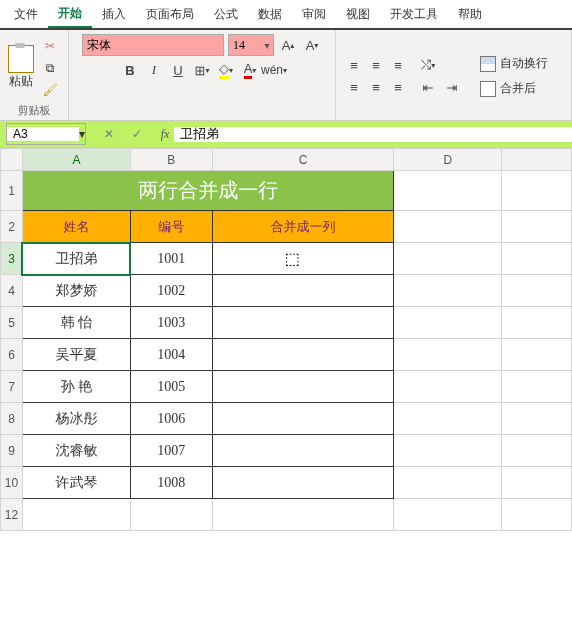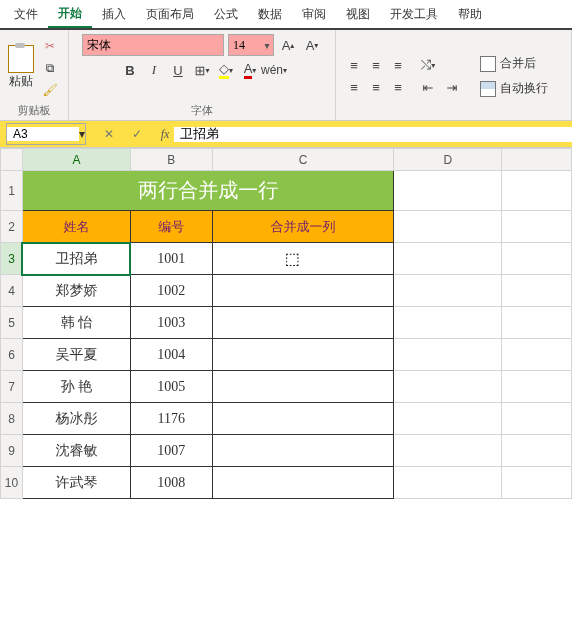--- a/index.html
+++ b/index.html
@@ -16,21 +16,21 @@
 .mini-btn{width:18px;height:18px;border:1px solid transparent;display:flex;align-items:center;justify-content:center;cursor:pointer;font-size:12px}
 .font-box{display:flex;flex-direction:column;gap:4px}
 .row{display:flex;align-items:center;gap:4px}
 .combo{display:flex;align-items:center;border:1px solid #aaa;background:#fca5a5;height:20px}
 .combo input{border:none;outline:none;font-size:12px;padding:0 4px;background:transparent}
 .combo .dd{width:14px;text-align:center;color:#555;cursor:pointer;font-size:10px}
 .ico{width:20px;height:20px;display:flex;align-items:center;justify-content:center;cursor:pointer;font-size:13px;color:#444}
 .align-grid{display:grid;grid-template-columns:repeat(3,20px);grid-template-rows:repeat(2,20px);gap:2px}
 .wrap-btn{display:flex;align-items:center;gap:4px;padding:2px 4px;cursor:pointer}
 .wrap-icon{width:14px;height:14px;border:1px solid #777;background:linear-gradient(#cde 50%,#fff 50%)}
-.namebox-row{display:flex;align-items:center;border-bottom:1px solid #ccc;height:26px;background:#fde047}
+.namebox-row{display:flex;align-items:center;border-bottom:1px solid #ccc;height:26px;background:#bef264}
 .namebox{display:flex;align-items:center;border:1px solid #aaa;margin:2px 2px 2px 6px;height:20px}
 .namebox input{border:none;outline:none;width:60px;padding:0 6px;font-size:12px}
 .fx-area{display:flex;align-items:center;gap:10px;margin-left:12px}
 .fx-btn{width:18px;height:18px;display:flex;align-items:center;justify-content:center;color:#777;cursor:pointer}
 .fx-label{font-style:italic;font-family:serif;color:#555}
 .formula-input{border:none;outline:none;font-size:13px;padding:0 6px;flex:1}
 .grid-wrap{position:relative}
 table.sheet{border-collapse:collapse;table-layout:fixed}
 table.sheet th,table.sheet td{border:1px solid #d4d4d4;font-weight:normal;box-sizing:border-box}
 .colhead{background:#f3f2f1;text-align:center;height:22px;color:#555;font-size:12px}
@@ -108,21 +108,20 @@
         <div class="ico">
             <span style="border-bottom:3px solid #d00">A</span>
             <span style="font-size:8px">▾</span>
           </div>
         <div class="ico">
             <sup style="font-size:12px">wén</sup>
             <span style="font-size:8px">▾</span>
           </div>
       </div>
     </div>
-    <div class="group-label">字体</div>
   </div>
 
   <div class="group" style="flex:1">
     <div class="group-body">
       <div class="align-grid">
         <div class="ico">≡</div>
         <div class="ico">≡</div>
         <div class="ico">≡</div>
         <div class="ico">≡</div>
         <div class="ico">≡</div>
@@ -130,26 +129,26 @@
       </div>
       <div style="display:flex;flex-direction:column;gap:2px;margin-left:4px">
         <div class="ico">⤭<span style="font-size:8px">▾</span></div>
         <div class="row">
           <div class="ico">⇤</div>
           <div class="ico">⇥</div>
         </div>
       </div>
       <div style="display:flex;flex-direction:column;gap:4px;margin-left:8px">
         <div class="wrap-btn">
+            <div class="wrap-icon"></div>
+            <span>自动换行</span>
+          </div>
+        <div class="wrap-btn">
             <div class="wrap-icon" style="background:#fff"></div>
             <span>合并后</span>
-          </div>
-        <div class="wrap-btn">
-            <div class="wrap-icon"></div>
-            <span>自动换行</span>
           </div>
       </div>
     </div>
   </div>
 </div>
 
 <div class="namebox-row">
   <div class="namebox">
     <input value="A3" style="">
     <span class="dd">▾</span>
@@ -233,36 +232,44 @@
           <th class="rowhead">7</th>
           <td class="cell data-cell">孙   艳</td>
           <td class="cell data-cell">1005</td>
           <td class="cell data-cell"></td>
           <td class="cell"></td>
           <td class="cell"></td>
         </tr>
 <tr>
           <th class="rowhead">8</th>
           <td class="cell data-cell">杨冰彤</td>
-          <td class="cell data-cell">1176</td>
+          <td class="cell data-cell">1006</td>
           <td class="cell data-cell"></td>
           <td class="cell"></td>
           <td class="cell"></td>
         </tr>
 <tr>
           <th class="rowhead">9</th>
           <td class="cell data-cell">沈睿敏</td>
           <td class="cell data-cell">1007</td>
           <td class="cell data-cell"></td>
           <td class="cell"></td>
           <td class="cell"></td>
         </tr>
 <tr>
           <th class="rowhead">10</th>
           <td class="cell data-cell">许武琴</td>
           <td class="cell data-cell">1008</td>
           <td class="cell data-cell"></td>
           <td class="cell"></td>
           <td class="cell"></td>
         </tr>
+<tr>
+          <th class="rowhead">12</th>
+          <td class="cell"></td>
+          <td class="cell"></td>
+          <td class="cell"></td>
+          <td class="cell"></td>
+          <td class="cell"></td>
+        </tr>
 </tbody>
     </table>
 </div>
 
 </body></html>

